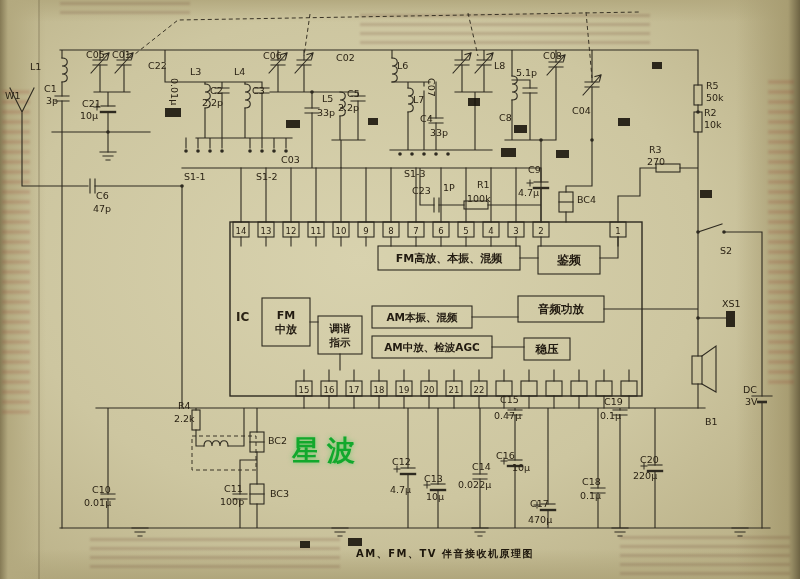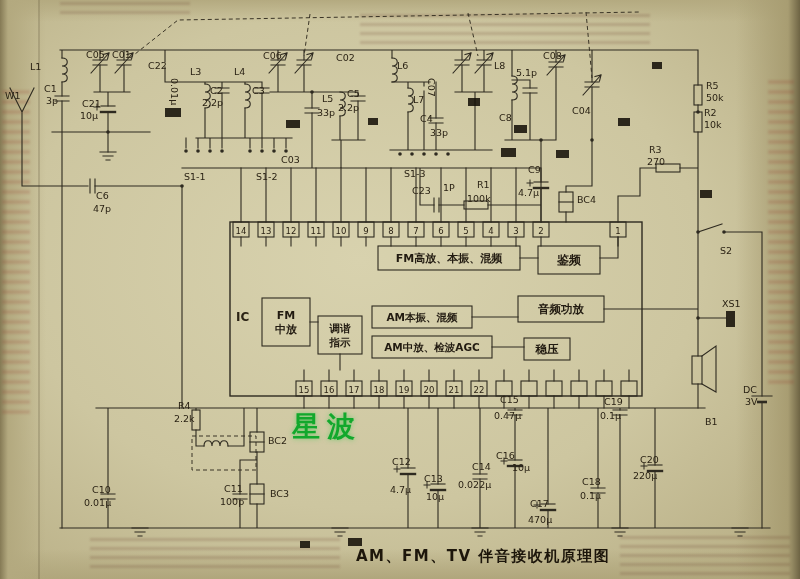--- a/index.html
+++ b/index.html
@@ -14,23 +14,23 @@
   svg.sch{position:absolute;left:0;top:0;width:800px;height:579px;}
   .w{stroke:#2e2a20;stroke-width:1.1;fill:none;stroke-linecap:square;}
   .w2{stroke:#2e2a20;stroke-width:2.6;fill:none;}
   .dash{stroke:#3a3426;stroke-width:1;fill:none;stroke-dasharray:4 3;}
   text{fill:#2b2315;stroke:none;}
   .lbl{font-size:9.5px;}
   .pin{font-size:8.5px;text-anchor:middle;}
   .blk{text-anchor:middle;fill:#221b11;font-weight:bold;}
   .icr{stroke:#2e2a20;stroke-width:1.4;fill:none;}
   .ink{fill:#161109;opacity:.88;}
-  .watermark{position:absolute;left:292px;top:408px;color:#12a82c;font-size:28px;
+  .watermark{position:absolute;left:292px;top:432px;color:#12a82c;font-size:28px;
     font-weight:bold;letter-spacing:7px;text-shadow:0 0 5px rgba(40,200,70,.55);}
-  .caption{position:absolute;left:356px;top:547px;color:#1d160b;font-size:15px;
+  .caption{position:absolute;left:356px;top:547px;color:#1d160b;font-size:10px;
     font-weight:bold;letter-spacing:1.5px;}
   .smudge{position:absolute;pointer-events:none;filter:blur(1.3px);}
   .sm-h{background:repeating-linear-gradient(180deg,rgba(105,60,45,.20) 0 3px,rgba(0,0,0,0) 3px 9px);}
   .sm-r{background:repeating-linear-gradient(180deg,rgba(150,50,40,.16) 0 4px,rgba(0,0,0,0) 4px 10px);}
   .fold{position:absolute;left:38px;top:0;width:2px;height:579px;background:rgba(60,50,30,.18);}
 </style>
 </head>
 <body>
 
 <div class="page">

